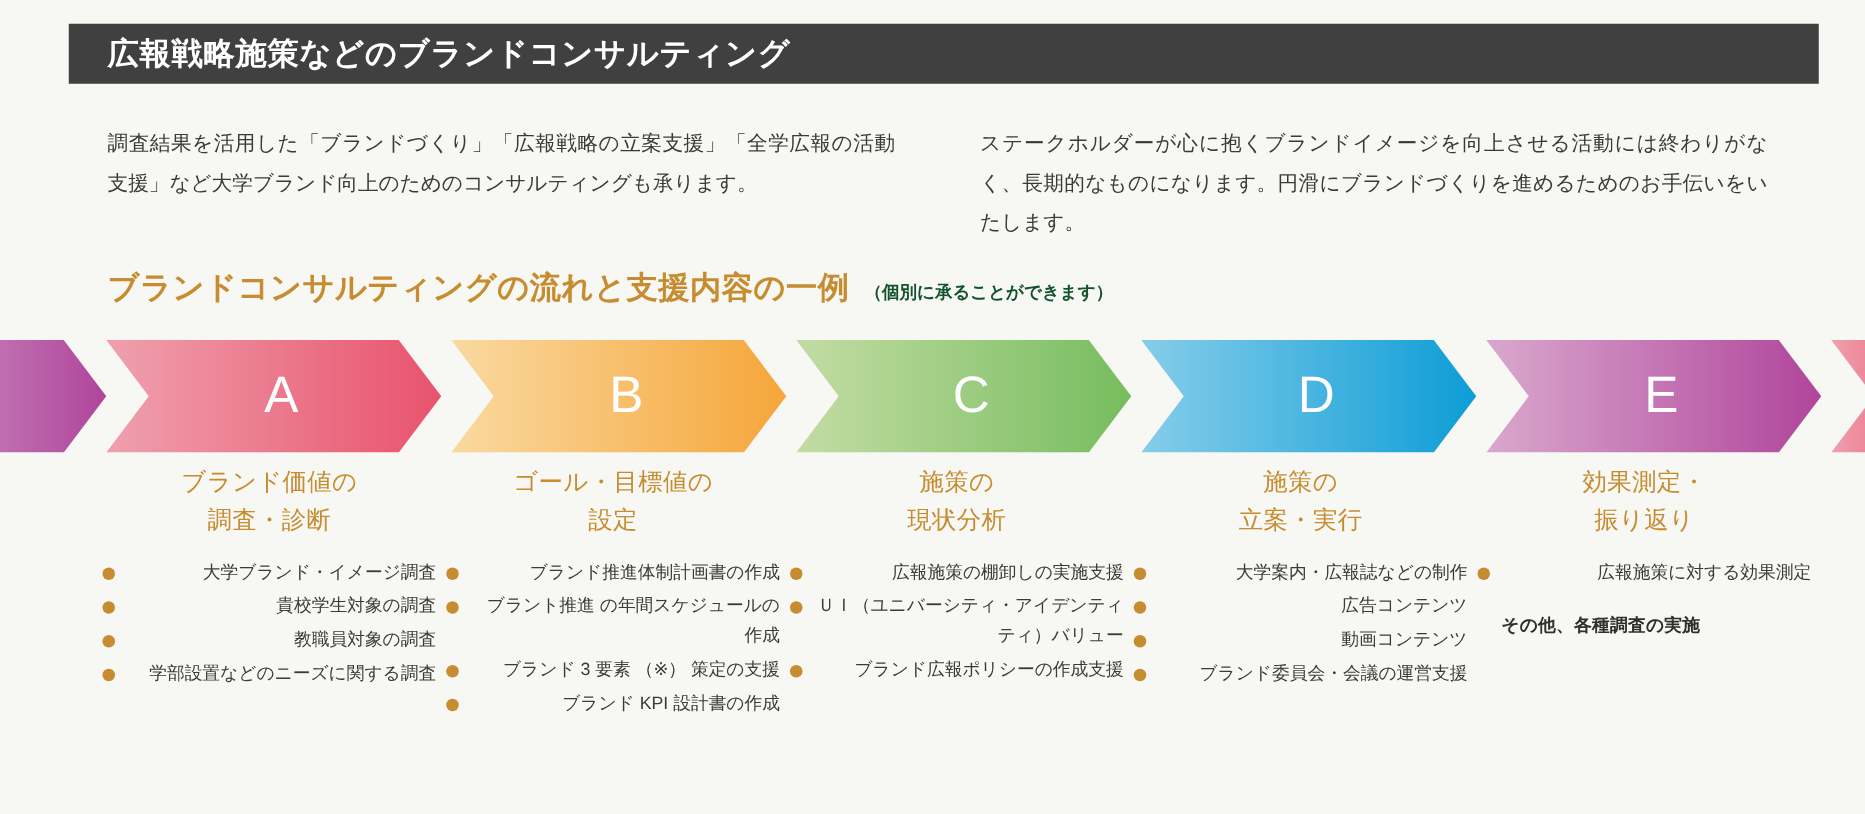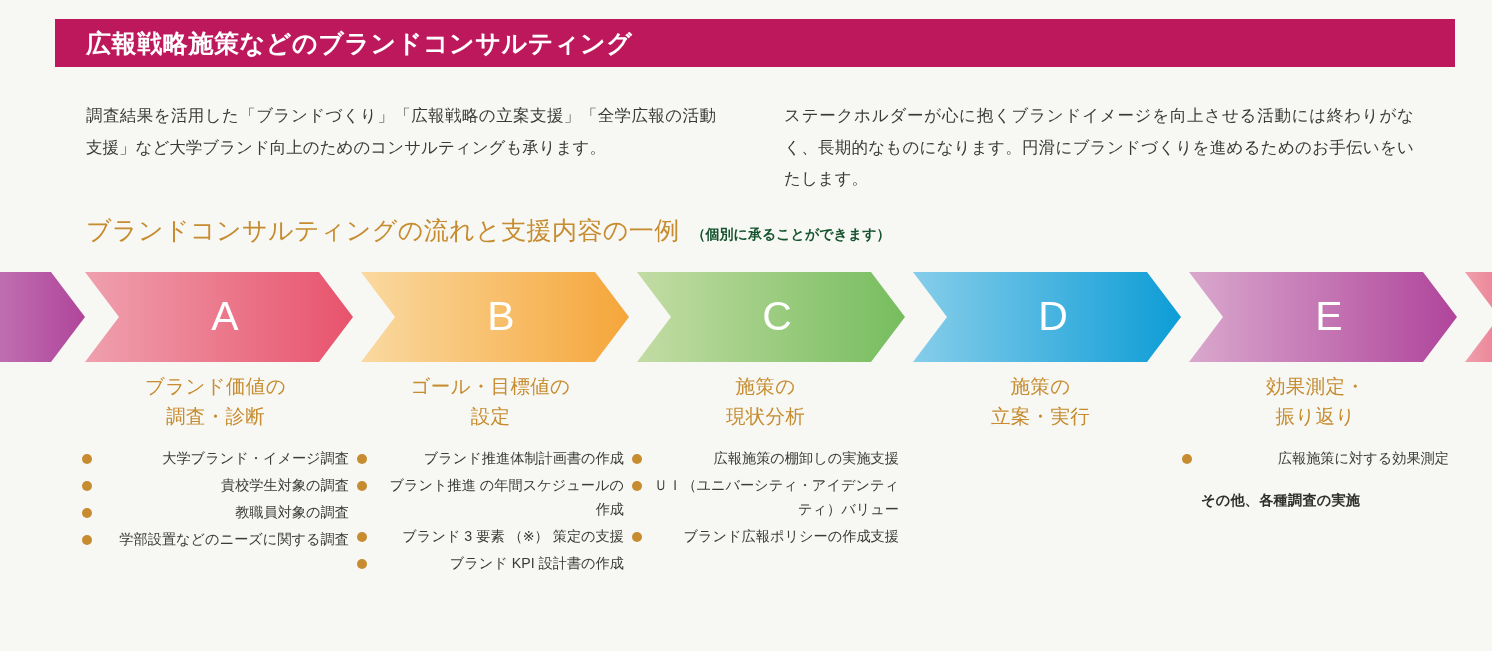--- a/index.html
+++ b/index.html
@@ -16,21 +16,21 @@
     position: relative;
   }
 
   
   .title-bar {
     position: absolute;
     left: 55px;
     top: 19px;
     width: 1400px;
     height: 48px;
-    background: #be185d;
+    background: #404040;
     display: flex;
     align-items: center;
   }
   .title-bar-text {
     color: #ffffff;
     font-size: 25px;
     font-weight: bold;
     letter-spacing: 0.6px;
     padding-left: 31px;
     line-height: 1;
@@ -57,21 +57,21 @@
   .section-heading {
     position: absolute;
     left: 86px;
     top: 218px;
     display: flex;
     align-items: baseline;
   }
   .section-heading-main {
     color: #c68c2f;
     font-size: 25px;
-    font-weight: normal;
+    font-weight: bold;
     letter-spacing: 0.4px;
     line-height: 1;
   }
   .section-heading-note {
     color: #14532d;
     font-size: 14px;
     font-weight: bold;
     margin-left: 12px;
     line-height: 1;
   }
@@ -267,20 +267,26 @@
       <li class="bullet">ＵＩ（ユニバーシティ・アイデンティティ）バリュー</li>
       <li class="bullet">ブランド広報ポリシーの作成支援</li>
     </ul>
   </div>
 
   <div class="column">
     <div class="col-title">
       <div>施策の</div>
       <div>立案・実行</div>
     </div>
+    <ul class="bullets">
+      <li class="bullet">大学案内・広報誌などの制作</li>
+      <li class="bullet">広告コンテンツ</li>
+      <li class="bullet">動画コンテンツ</li>
+      <li class="bullet">ブランド委員会・会議の運営支援</li>
+    </ul>
   </div>
 
   <div class="column">
     <div class="col-title">
       <div>効果測定・</div>
       <div>振り返り</div>
     </div>
     <ul class="bullets">
       <li class="bullet">広報施策に対する効果測定</li>
     </ul>

